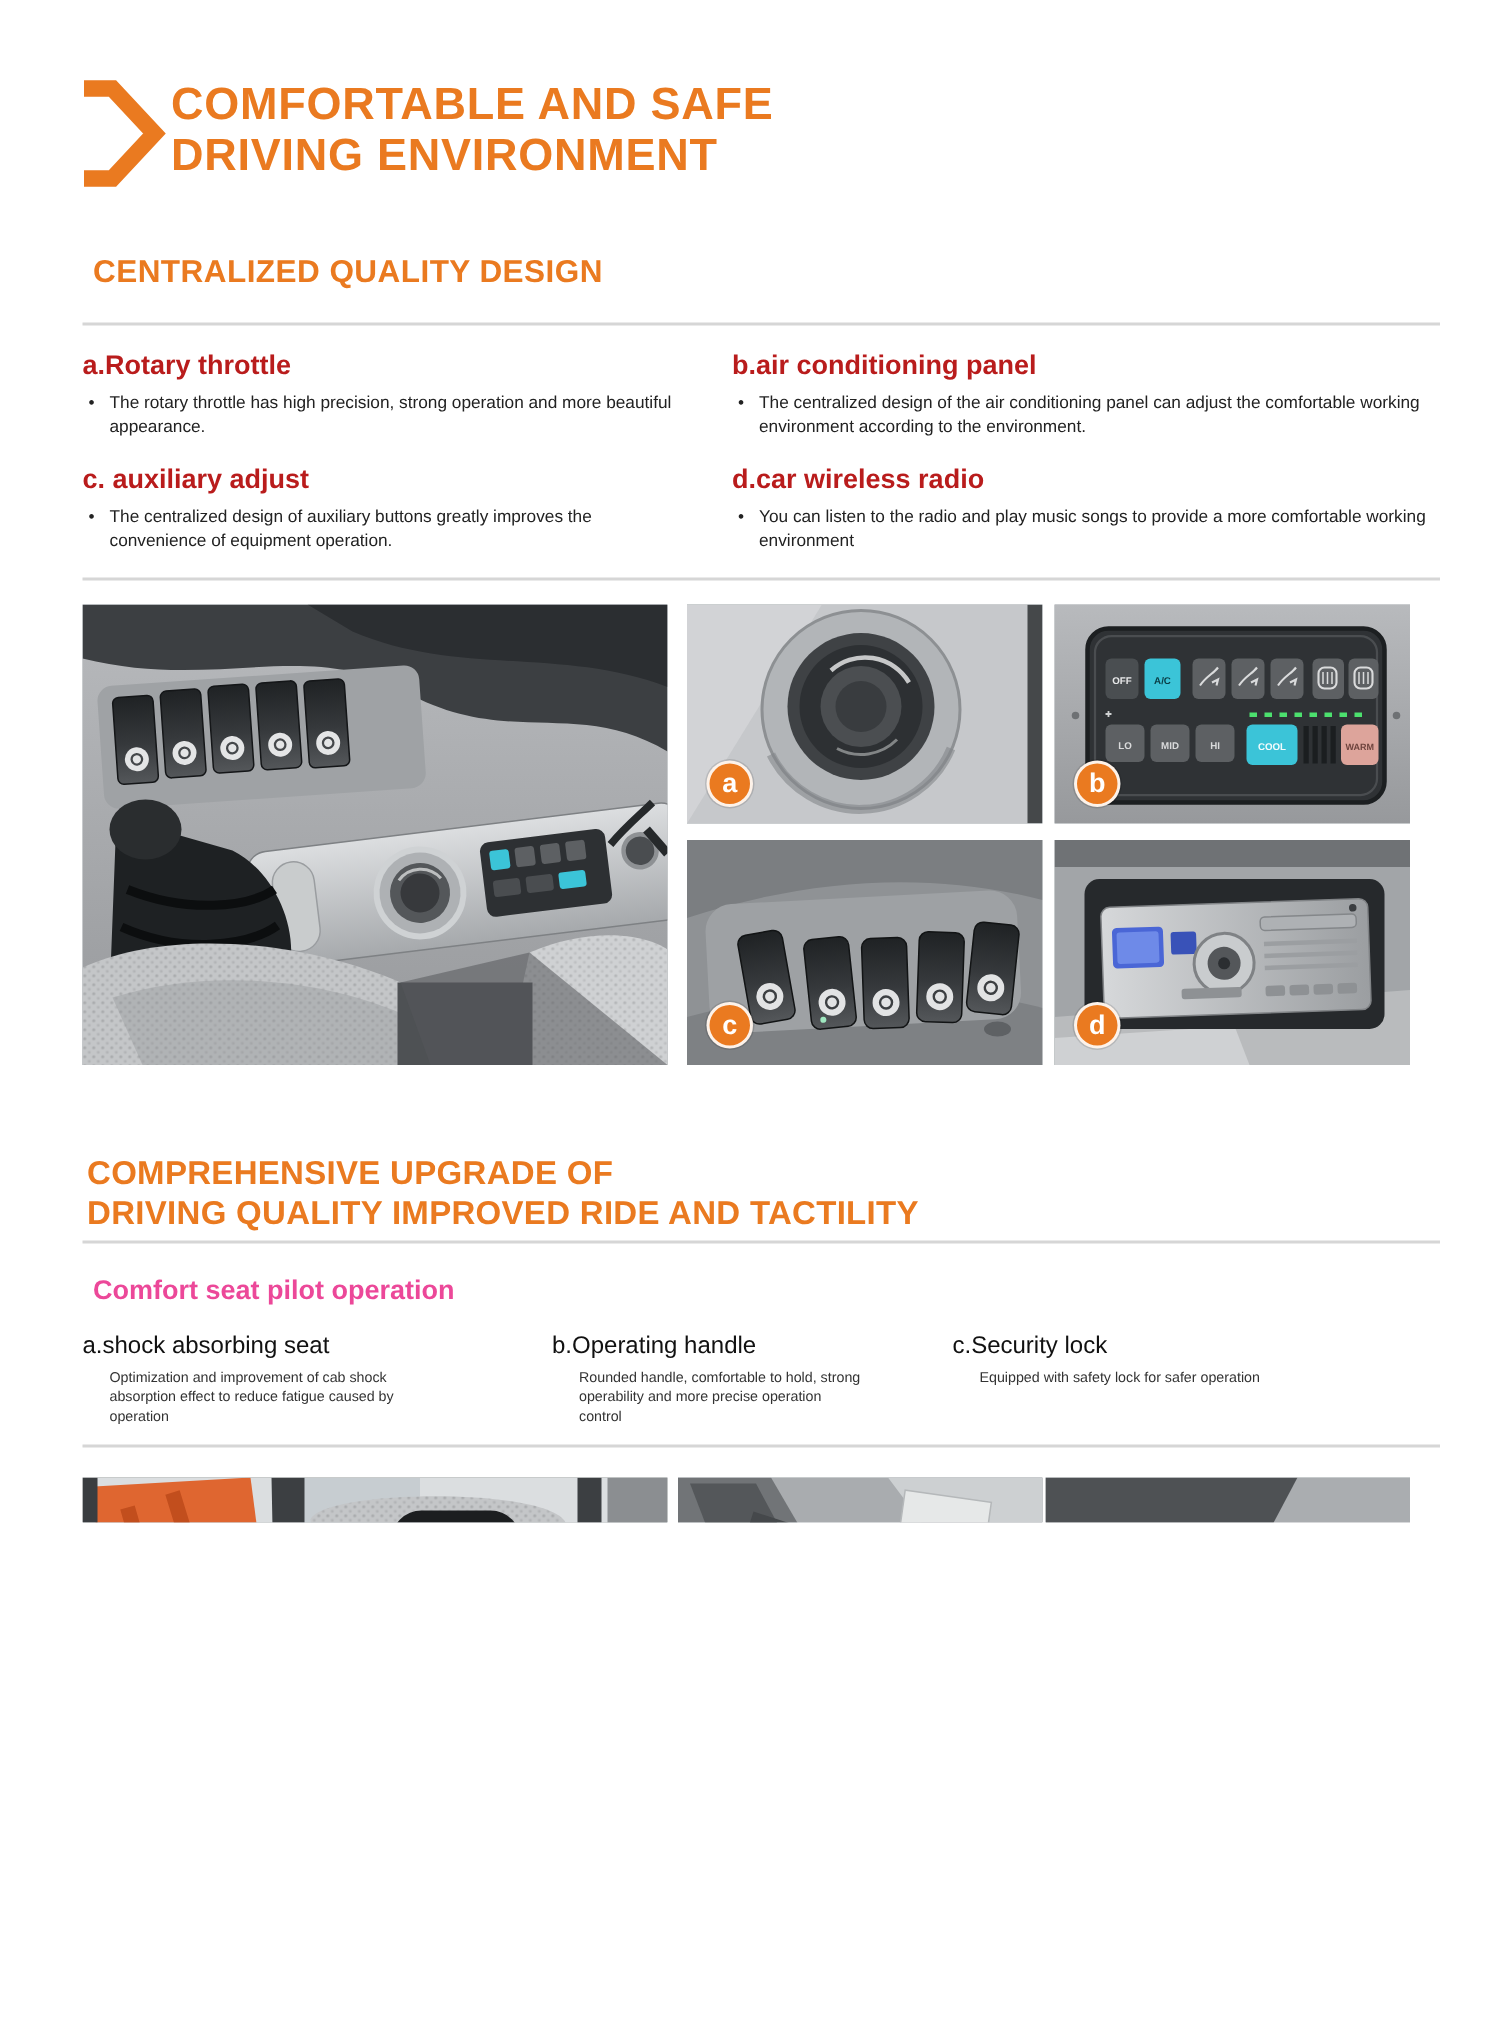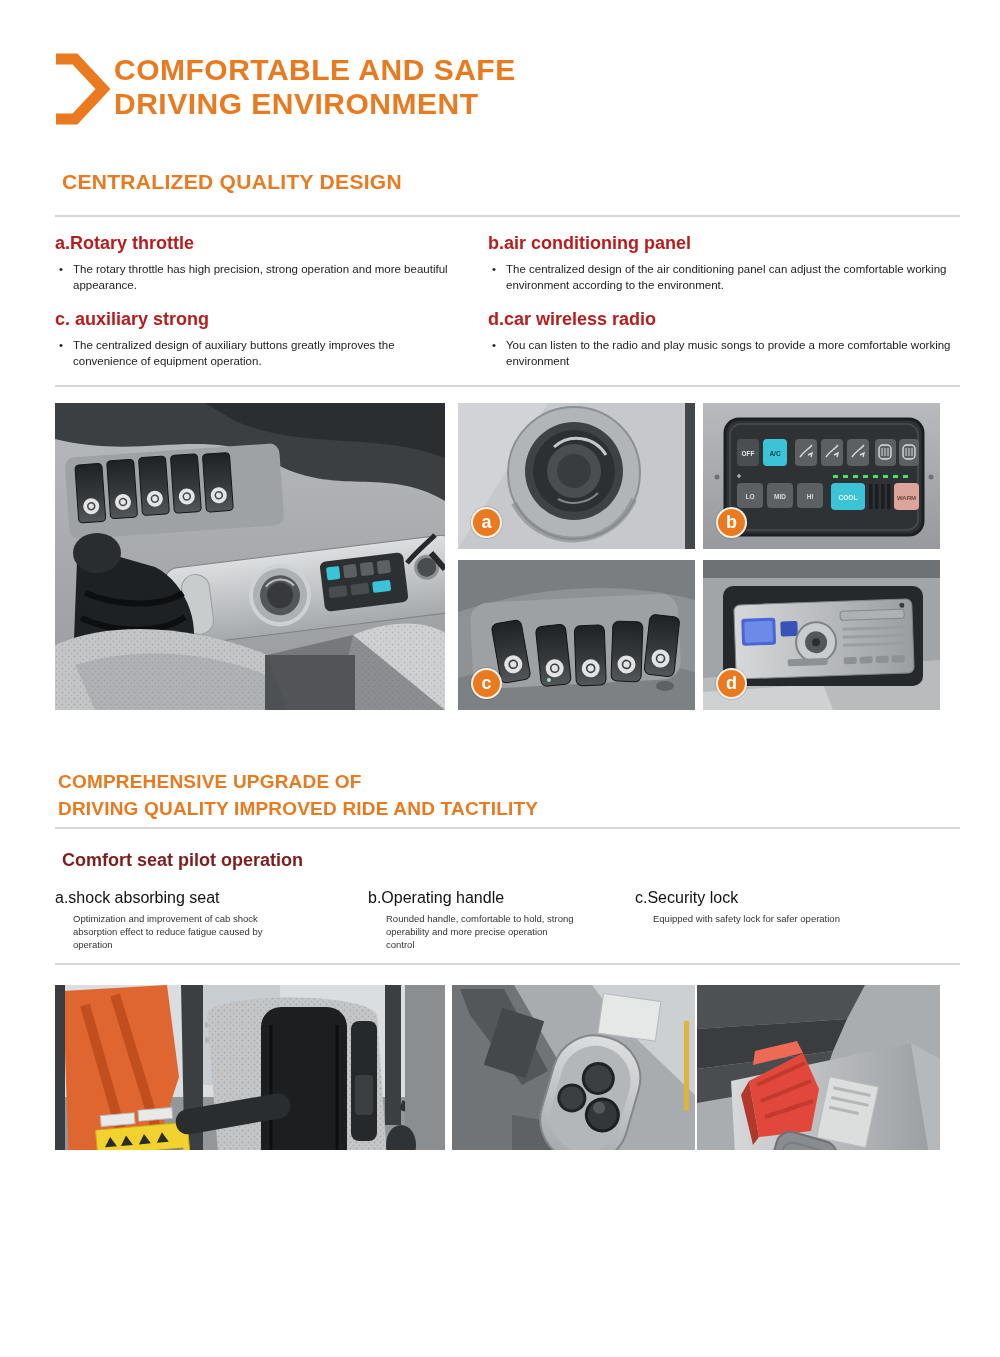--- a/index.html
+++ b/index.html
@@ -1,35 +1,35 @@
 <!DOCTYPE html>
 <html><head>
 <meta charset="utf-8">
 <style>
   html,body{margin:0;padding:0;background:#fff;}
-  .page{position:relative;width:1000px;height:1150px;background:#fff;overflow:hidden;
+  .page{position:relative;width:1000px;height:1015px;background:#fff;overflow:hidden;
         font-family:"Liberation Sans",sans-serif;color:#1a1a1a;}
   .abs{position:absolute;}
   
   .hdr-title{position:absolute;left:114px;top:53px;color:#EA7A20;font-weight:bold;
              font-size:30px;line-height:34px;letter-spacing:.5px;}
   
   .h-orange1{position:absolute;left:62px;top:170px;color:#EA7A20;font-weight:bold;
              font-size:21px;letter-spacing:.3px;}
   .h-orange2{position:absolute;left:58px;top:768px;color:#EA7A20;font-weight:bold;
-             font-size:19px;line-height:27px;letter-spacing:.2px;}
+             font-size:22px;line-height:27px;letter-spacing:.2px;}
   .rule{position:absolute;left:55px;width:905px;height:0;border-top:2px solid #d6d6d6;}
   
   .feat1{position:absolute;top:233px;}
   .feat1 .ft-title{font-size:18px;font-weight:bold;color:#b91c1c;margin-bottom:7px;}
   .feat1 .ft-desc{font-size:11.5px;line-height:16px;color:#222;position:relative;padding-left:18px;}
   .feat1 .ft-desc::before{content:"•";position:absolute;left:4px;top:0;color:#222;}
   .ft-block2{margin-top:16px;}
   
-  .sub-h{position:absolute;left:62px;top:850px;font-size:18px;font-weight:bold;color:#7f1d1d;}
+  .sub-h{position:absolute;left:62px;top:850px;font-size:18px;font-weight:bold;color:#ec4899;}
   .feat2{position:absolute;top:889px;}
   .feat2 .ft-title{font-size:16px;font-weight:normal;color:#111;margin-bottom:5px;}
   .feat2 .ft-desc{font-size:9.5px;line-height:13px;color:#333;margin-left:18px;}
   
   .photo{position:absolute;overflow:hidden;background:#9aa0a3;}
   .photo svg{display:block;}
   .badge{position:absolute;border-radius:50%;background:#EA7A20;border:2px solid rgba(255,255,255,.9);
           color:#fff;font-weight:bold;display:flex;align-items:center;justify-content:center;
           box-shadow:0 0 0 1px rgba(0,0,0,.12);}
   .badge.lg{width:36px;height:36px;left:22px;bottom:18px;font-size:24px;}
@@ -82,21 +82,21 @@
 
   <div class="h-orange1">CENTRALIZED QUALITY DESIGN</div>
   <div class="rule" style="top:215px"></div>
 
   <div class="feat1" style="left:55px;width:428px">
     <div>
       <div class="ft-title">a.Rotary throttle</div>
       <div class="ft-desc" style="max-width:378px">The rotary throttle has high precision, strong operation and more beautiful appearance.</div>
     </div>
     <div class="ft-block2">
-      <div class="ft-title">c. auxiliary strong</div>
+      <div class="ft-title">c. auxiliary adjust</div>
       <div class="ft-desc" style="max-width:378px">The centralized design of auxiliary buttons greatly improves the convenience of equipment operation.</div>
     </div>
   </div>
 
   <div class="feat1" style="left:488px;width:474px">
     <div>
       <div class="ft-title">b.air conditioning panel</div>
       <div class="ft-desc" style="max-width:448px">The centralized design of the air conditioning panel can adjust the comfortable working environment according to the environment.</div>
     </div>
     <div class="ft-block2">

